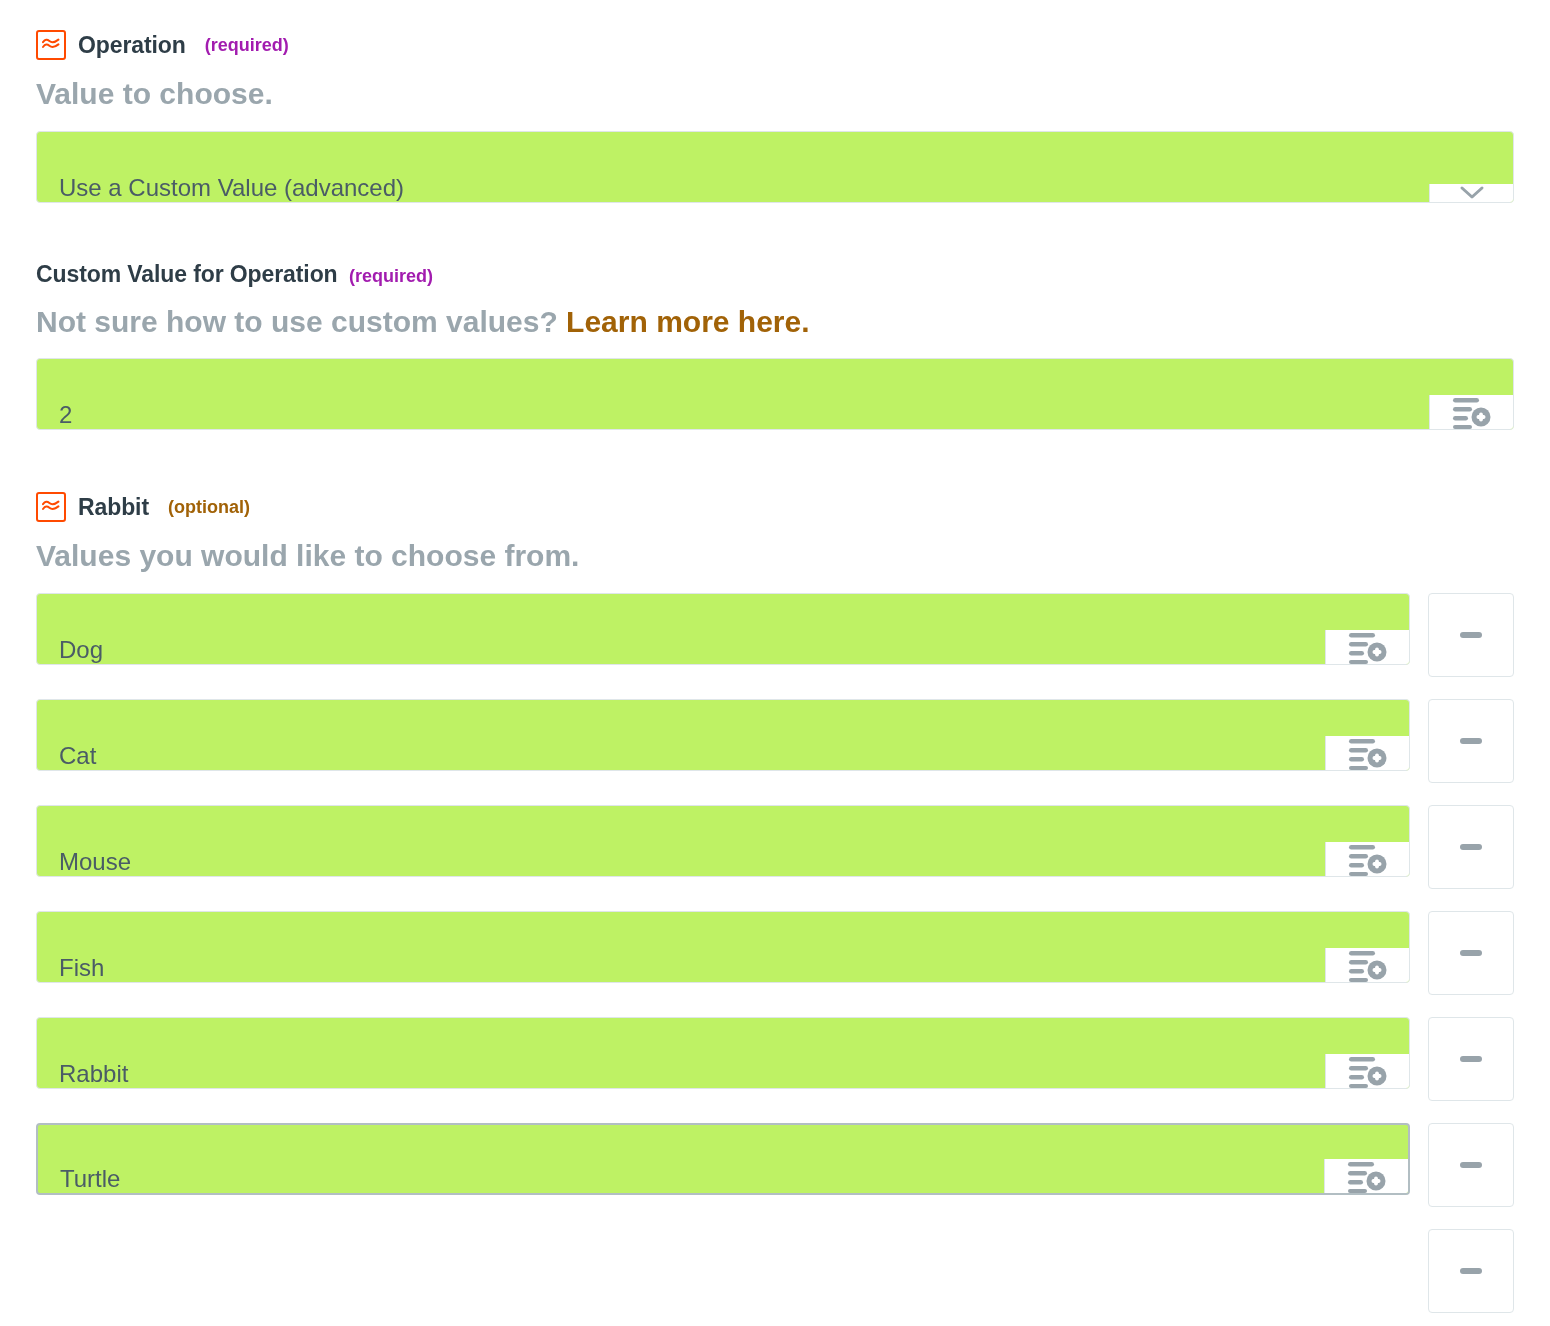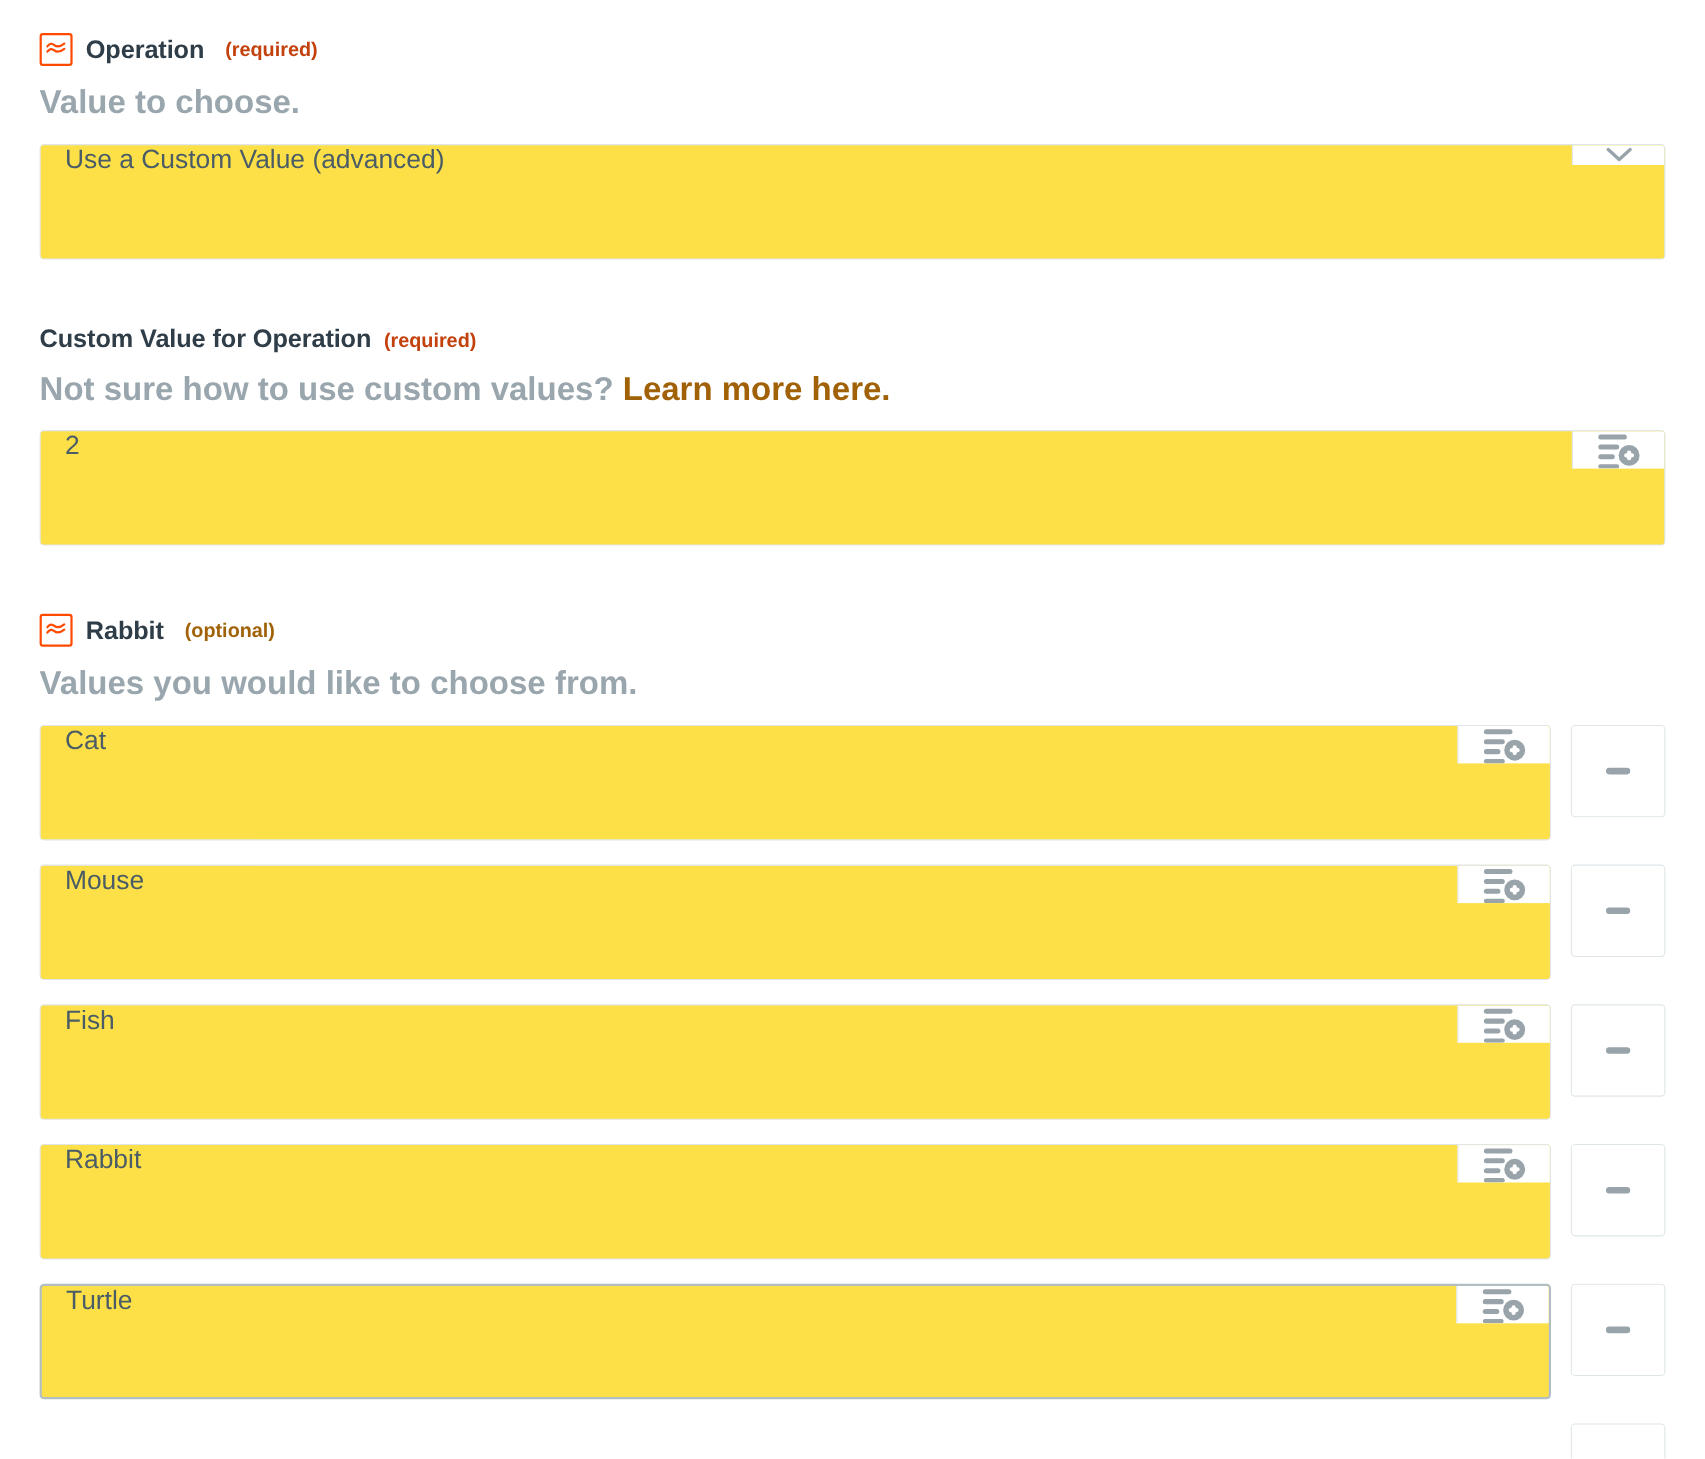--- a/index.html
+++ b/index.html
@@ -48,21 +48,21 @@
 
   .field-title {
     font-size: 23px;
     font-weight: bold;
     color: #2e3d47;
     letter-spacing: -0.1px;
   }
   .req-tag {
     font-size: 18px;
     font-weight: bold;
-    color: #c2410c;
+    color: #a21caf;
     margin-left: 7px;
     text-align: right;
   }
   .opt-tag {
     font-size: 18px;
     font-weight: bold;
     color: #a16207;
     margin-left: 7px;
   }
 
@@ -80,26 +80,26 @@
   }
 
   
   .plain-label-row {
     margin-bottom: 14px;
   }
 
   
   .input-shell {
     display: flex;
-    align-items: flex-start;
+    align-items: flex-end;
     width: 100%;
-    height: 105px;
+    height: 72px;
     border: 1px solid #dfe6e9;
     border-radius: 4px;
-    background: #fde047;
+    background: #bef264;
     overflow: hidden;
   }
   .input-shell.focused {
     border: 2px solid #b2bec3;
   }
 
   .input-text {
     flex: 1 1 auto;
     border: none;
     outline: none;
@@ -241,20 +241,39 @@
       </span>
       <span class="field-title">Rabbit</span>
       <span class="opt-tag">(optional)</span>
     </div>
 
     <p class="field-help">Values you would like to choose from.</p>
 
     <div id="input-rows">
         <div class="list-row">
           <div class="input-shell">
+            <input class="input-text" type="text" value="Dog" style="">
+            <button class="addon-btn" type="button">
+              <svg width="42" height="34" viewBox="0 0 42 34" aria-hidden="true">
+                <rect x="2" y="3" width="26" height="4.6" rx="2.3" fill="#98a3aa"></rect>
+                <rect x="2" y="12" width="19" height="4.6" rx="2.3" fill="#98a3aa"></rect>
+                <rect x="2" y="21" width="15" height="4.6" rx="2.3" fill="#98a3aa"></rect>
+                <rect x="2" y="30" width="19" height="4.0" rx="2.0" fill="#98a3aa"></rect>
+                <circle cx="30" cy="22" r="9.5" fill="#98a3aa"></circle>
+                <rect x="25.5" y="20.1" width="9" height="3.8" rx="1.9" fill="#ffffff"></rect>
+                <rect x="28.1" y="17.5" width="3.8" height="9" rx="1.9" fill="#ffffff"></rect>
+              </svg>
+            </button>
+          </div>
+          <button class="remove-btn" type="button">
+            <span class="minus-glyph"></span>
+          </button>
+        </div>
+        <div class="list-row">
+          <div class="input-shell">
             <input class="input-text" type="text" value="Cat" style="">
             <button class="addon-btn" type="button">
               <svg width="42" height="34" viewBox="0 0 42 34" aria-hidden="true">
                 <rect x="2" y="3" width="26" height="4.6" rx="2.3" fill="#98a3aa"></rect>
                 <rect x="2" y="12" width="19" height="4.6" rx="2.3" fill="#98a3aa"></rect>
                 <rect x="2" y="21" width="15" height="4.6" rx="2.3" fill="#98a3aa"></rect>
                 <rect x="2" y="30" width="19" height="4.0" rx="2.0" fill="#98a3aa"></rect>
                 <circle cx="30" cy="22" r="9.5" fill="#98a3aa"></circle>
                 <rect x="25.5" y="20.1" width="9" height="3.8" rx="1.9" fill="#ffffff"></rect>
                 <rect x="28.1" y="17.5" width="3.8" height="9" rx="1.9" fill="#ffffff"></rect>

